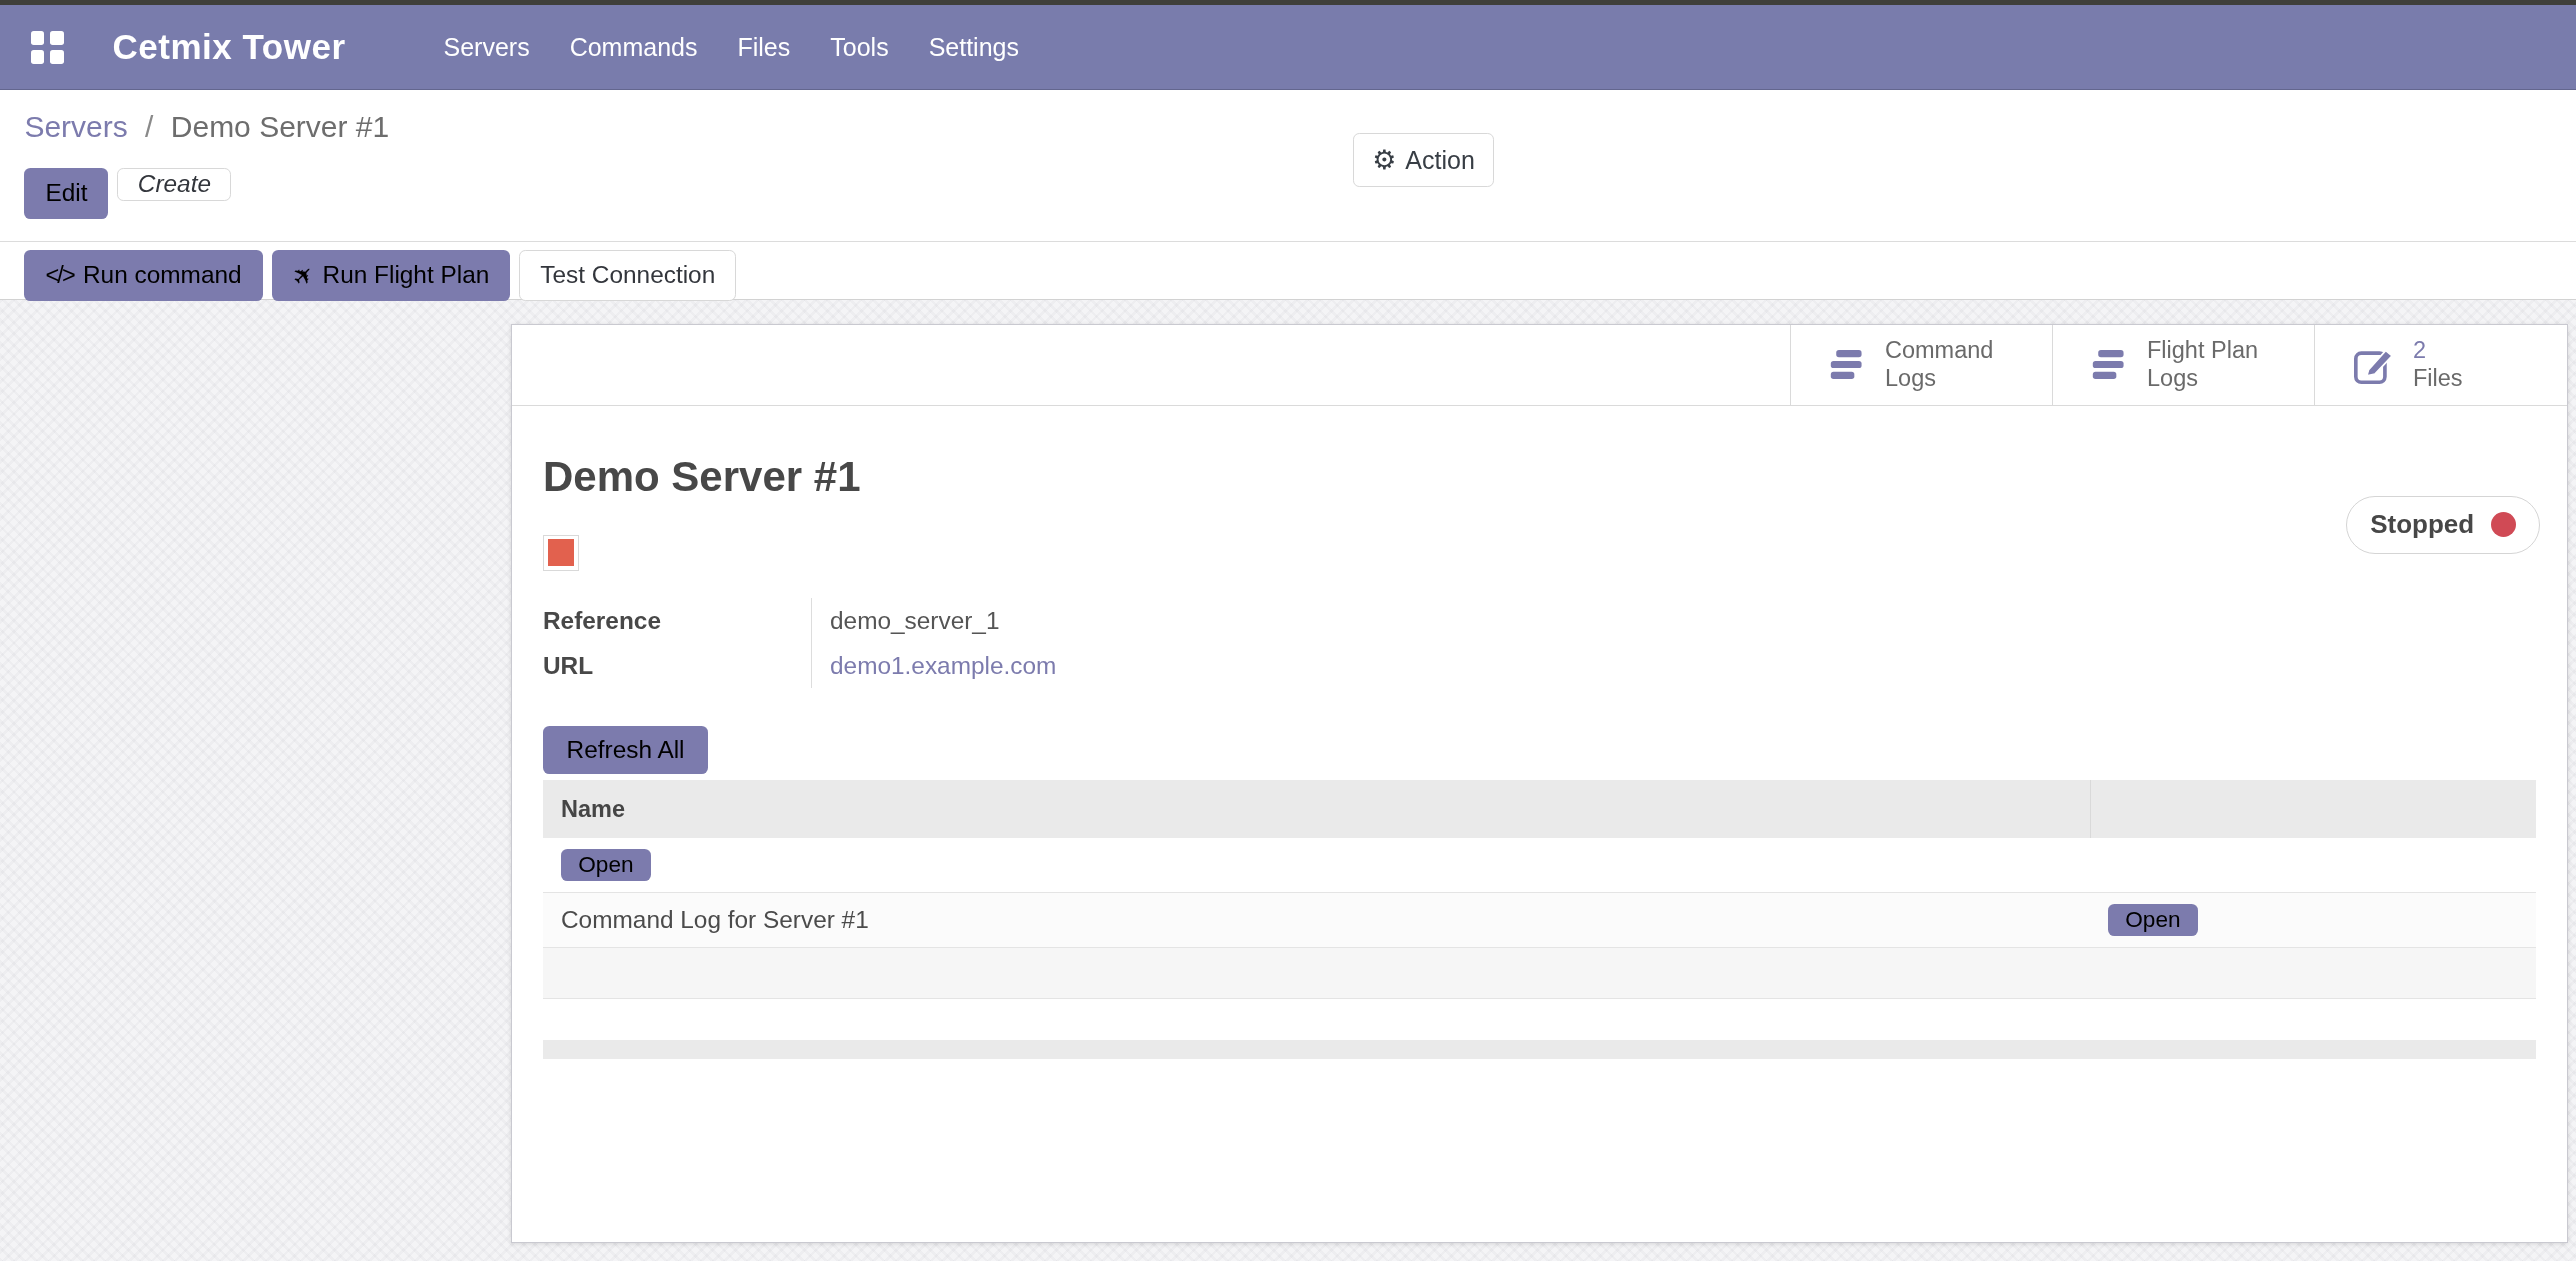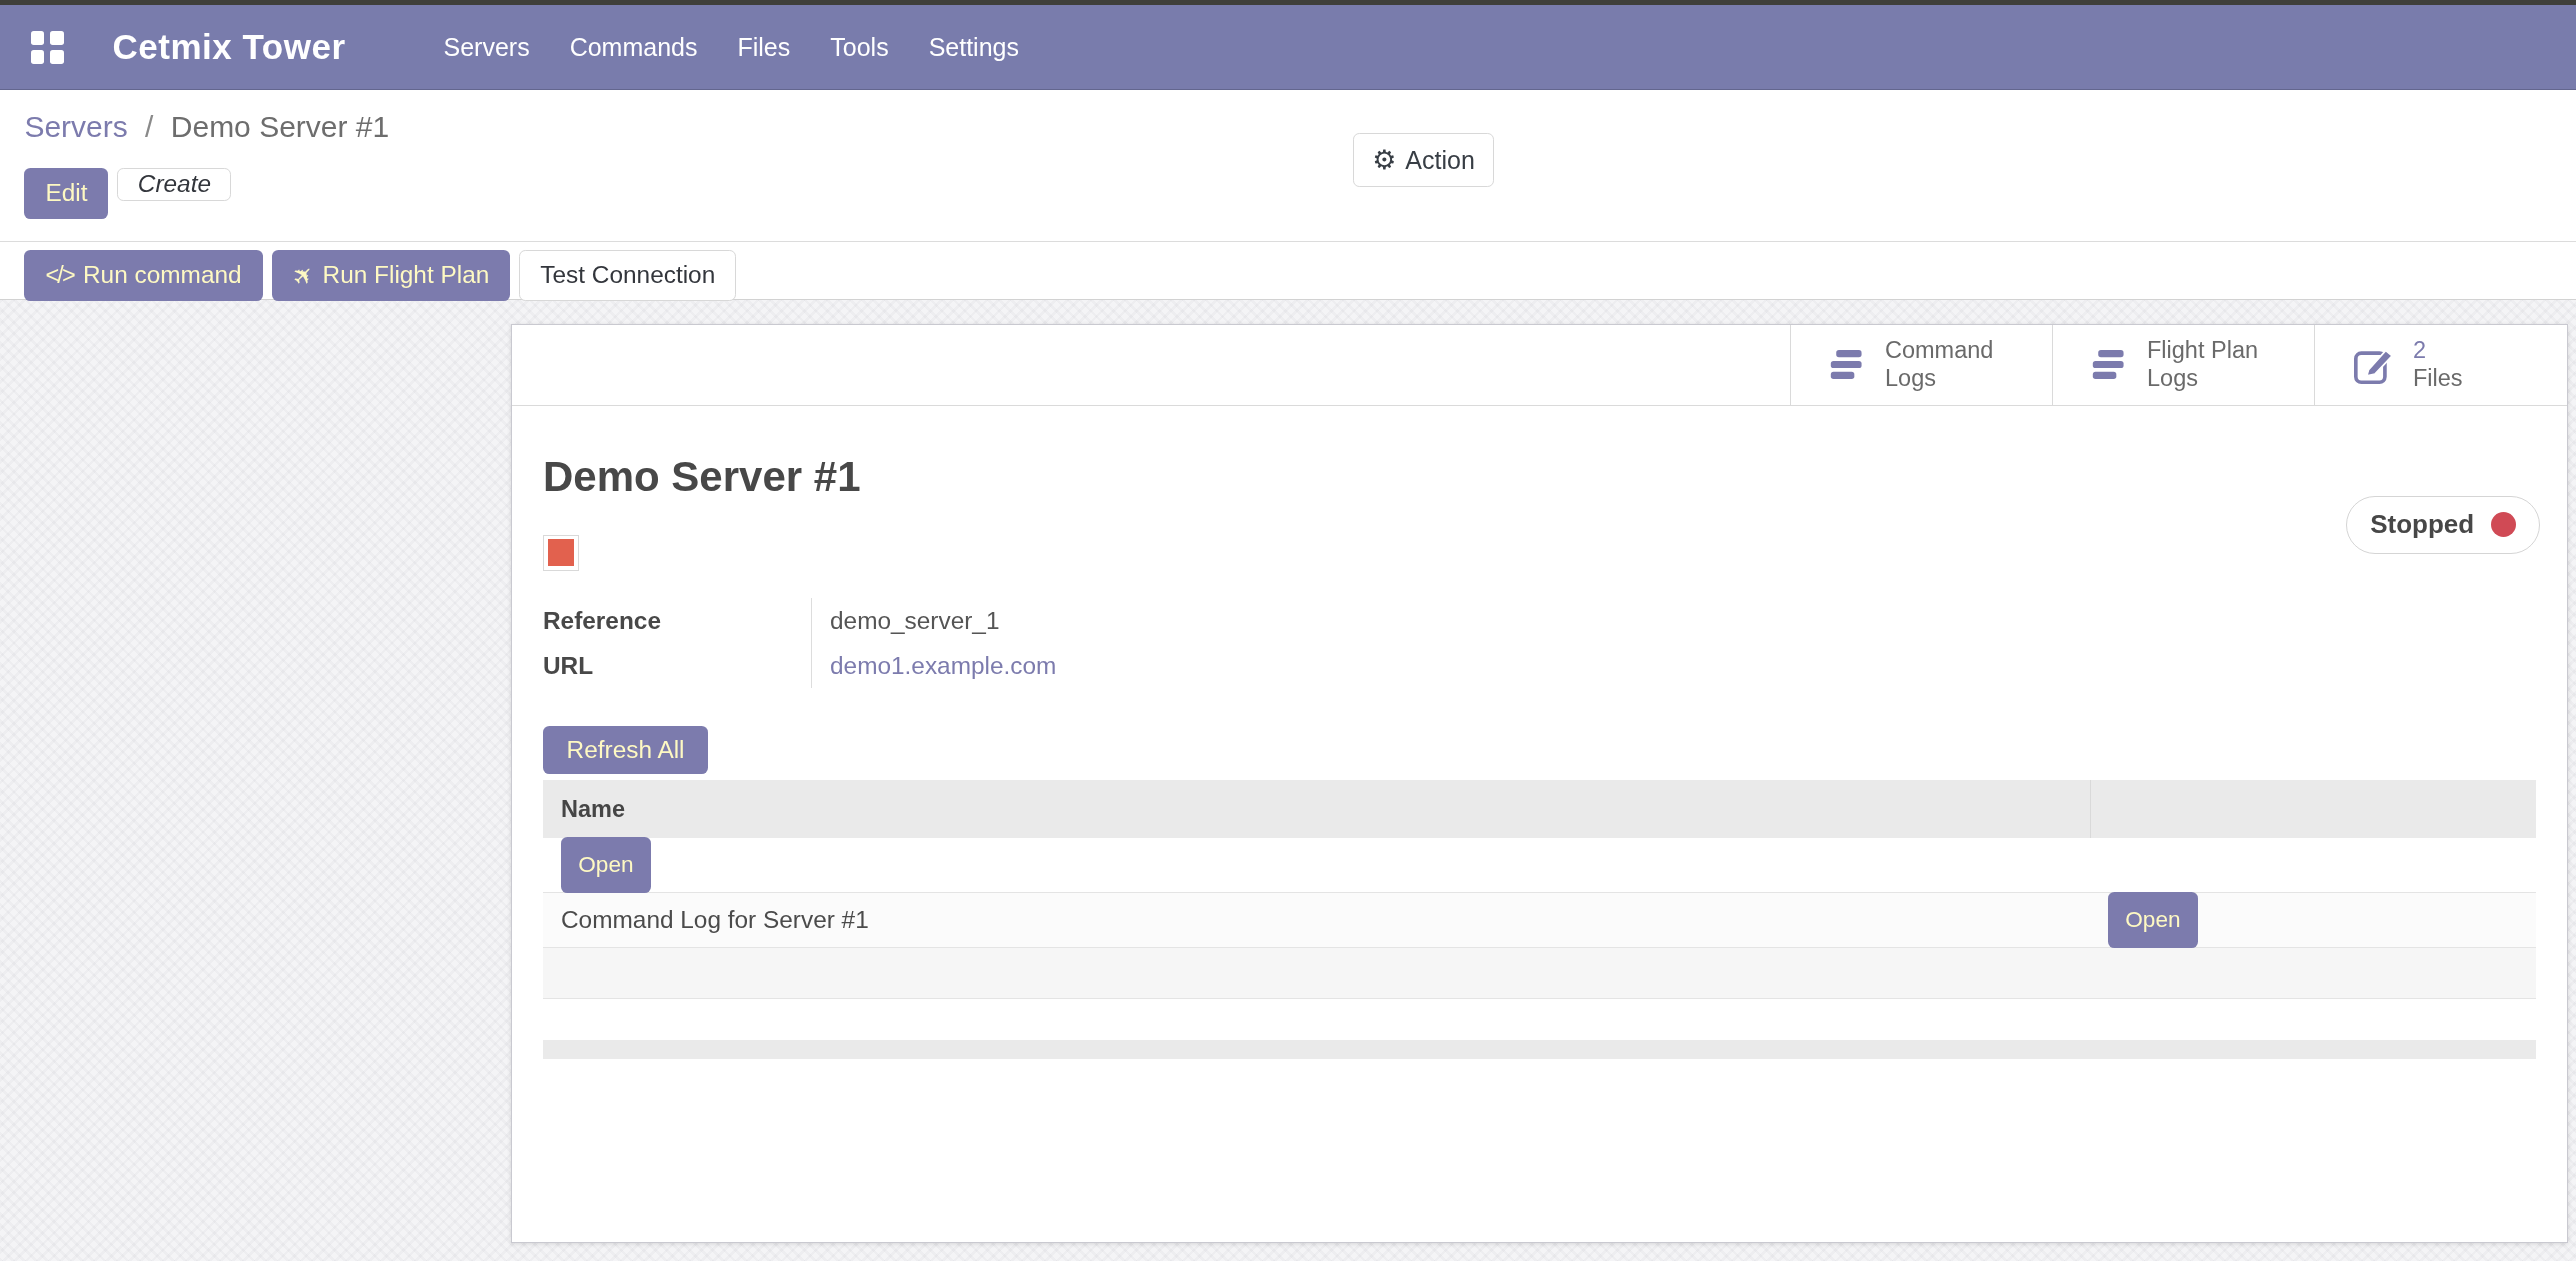--- a/index.html
+++ b/index.html
@@ -26,21 +26,21 @@
   .menu a { color:#fff; text-decoration:none; cursor:pointer; }
   
   .control-panel { background:#fff; height:210px; border-bottom:1.8px solid #d2d2d2; position:relative; }
   .breadcrumb { padding:20px 0 0 24.4px; font-size:30px; }
   .bc-link { color:#7c7bad; text-decoration:none; cursor:pointer; }
   .bc-sep { color:#8a8a8a; margin:0 9px; }
   .bc-current { color:#6d6d6d; }
   .cp-row1 { margin:23.5px 0 0 24.4px; height:51px; display:flex; gap:9px; }
   .btn { display:inline-flex; align-items:center; justify-content:center; gap:9px;
          border-radius:6.3px; font-size:24.4px; cursor:pointer; border:0.9px solid transparent; }
-  .btn-primary { background:#7c7bad; color:#fef9c3; }
+  .btn-primary { background:#7c7bad; color:#000000; }
   .btn-plain { background:#fff; color:#33363c; border:0.9px solid #d8d8d8; }
   .btn-edit { width:84px; height:51px; }
   .btn-create { width:114px; height:33px;font-style:italic; }
   .btn-action { position:absolute; left:1353px; top:43px; width:141px; height:54px; font-size:25px; color:#383e45; }
   .gear-glyph { font-size:27px; line-height:1; }
   .cp-divider { margin-top:22.6px; border-top:0.9px solid #dcdcdc; }
   .cp-row2 { padding:7.2px 0 0 24.4px; display:flex; gap:9px; }
   .cp-row2 .btn { height:51px; padding:0 20px; }
   .code-glyph { font-size:23.5px; letter-spacing:-1.8px; }
   .plane-glyph { display:inline-block; transform:rotate(-45deg); font-size:25px; }
@@ -97,21 +97,21 @@
   .log-table { margin-top:6.3px; font-size:24.4px; }
   .lt-header { height:58px; background:#eaeaea; display:flex; align-items:stretch;
     font-weight:bold; font-size:23.5px; color:#464646; }
   .lt-header .col-name { flex:1; display:flex; align-items:center; padding-left:18px; }
   .col-action { width:446px; }
   .lt-header .col-action { border-left:0.9px solid #d9d9d9; }
   .lt-row { height:55px; display:flex; align-items:center; border-bottom:0.9px solid #e4e4e4; color:#4b4b4b; }
   .lt-row:nth-child(odd) { background:#fbfbfb; }
   .lt-row .col-name { flex:1; padding-left:18px; }
   .lt-row .col-action { padding-left:18px; }
-  .btn-open { height:56px; padding:0 16.3px; font-size:22.6px; border-radius:6.3px; }
+  .btn-open { height:32px; padding:0 16.3px; font-size:22.6px; border-radius:6.3px; }
   .lt-empty-row { height:51px; background:#f6f6f6; border-bottom:0.9px solid #e4e4e4; }
   .lt-spacer { height:41px; background:#fff; }
   .lt-footer { height:19px; background:#eaeaea; }
 </style>
 </head>
 <body>
 
 <div class="screen">
 
   <div class="top-strip"></div>

